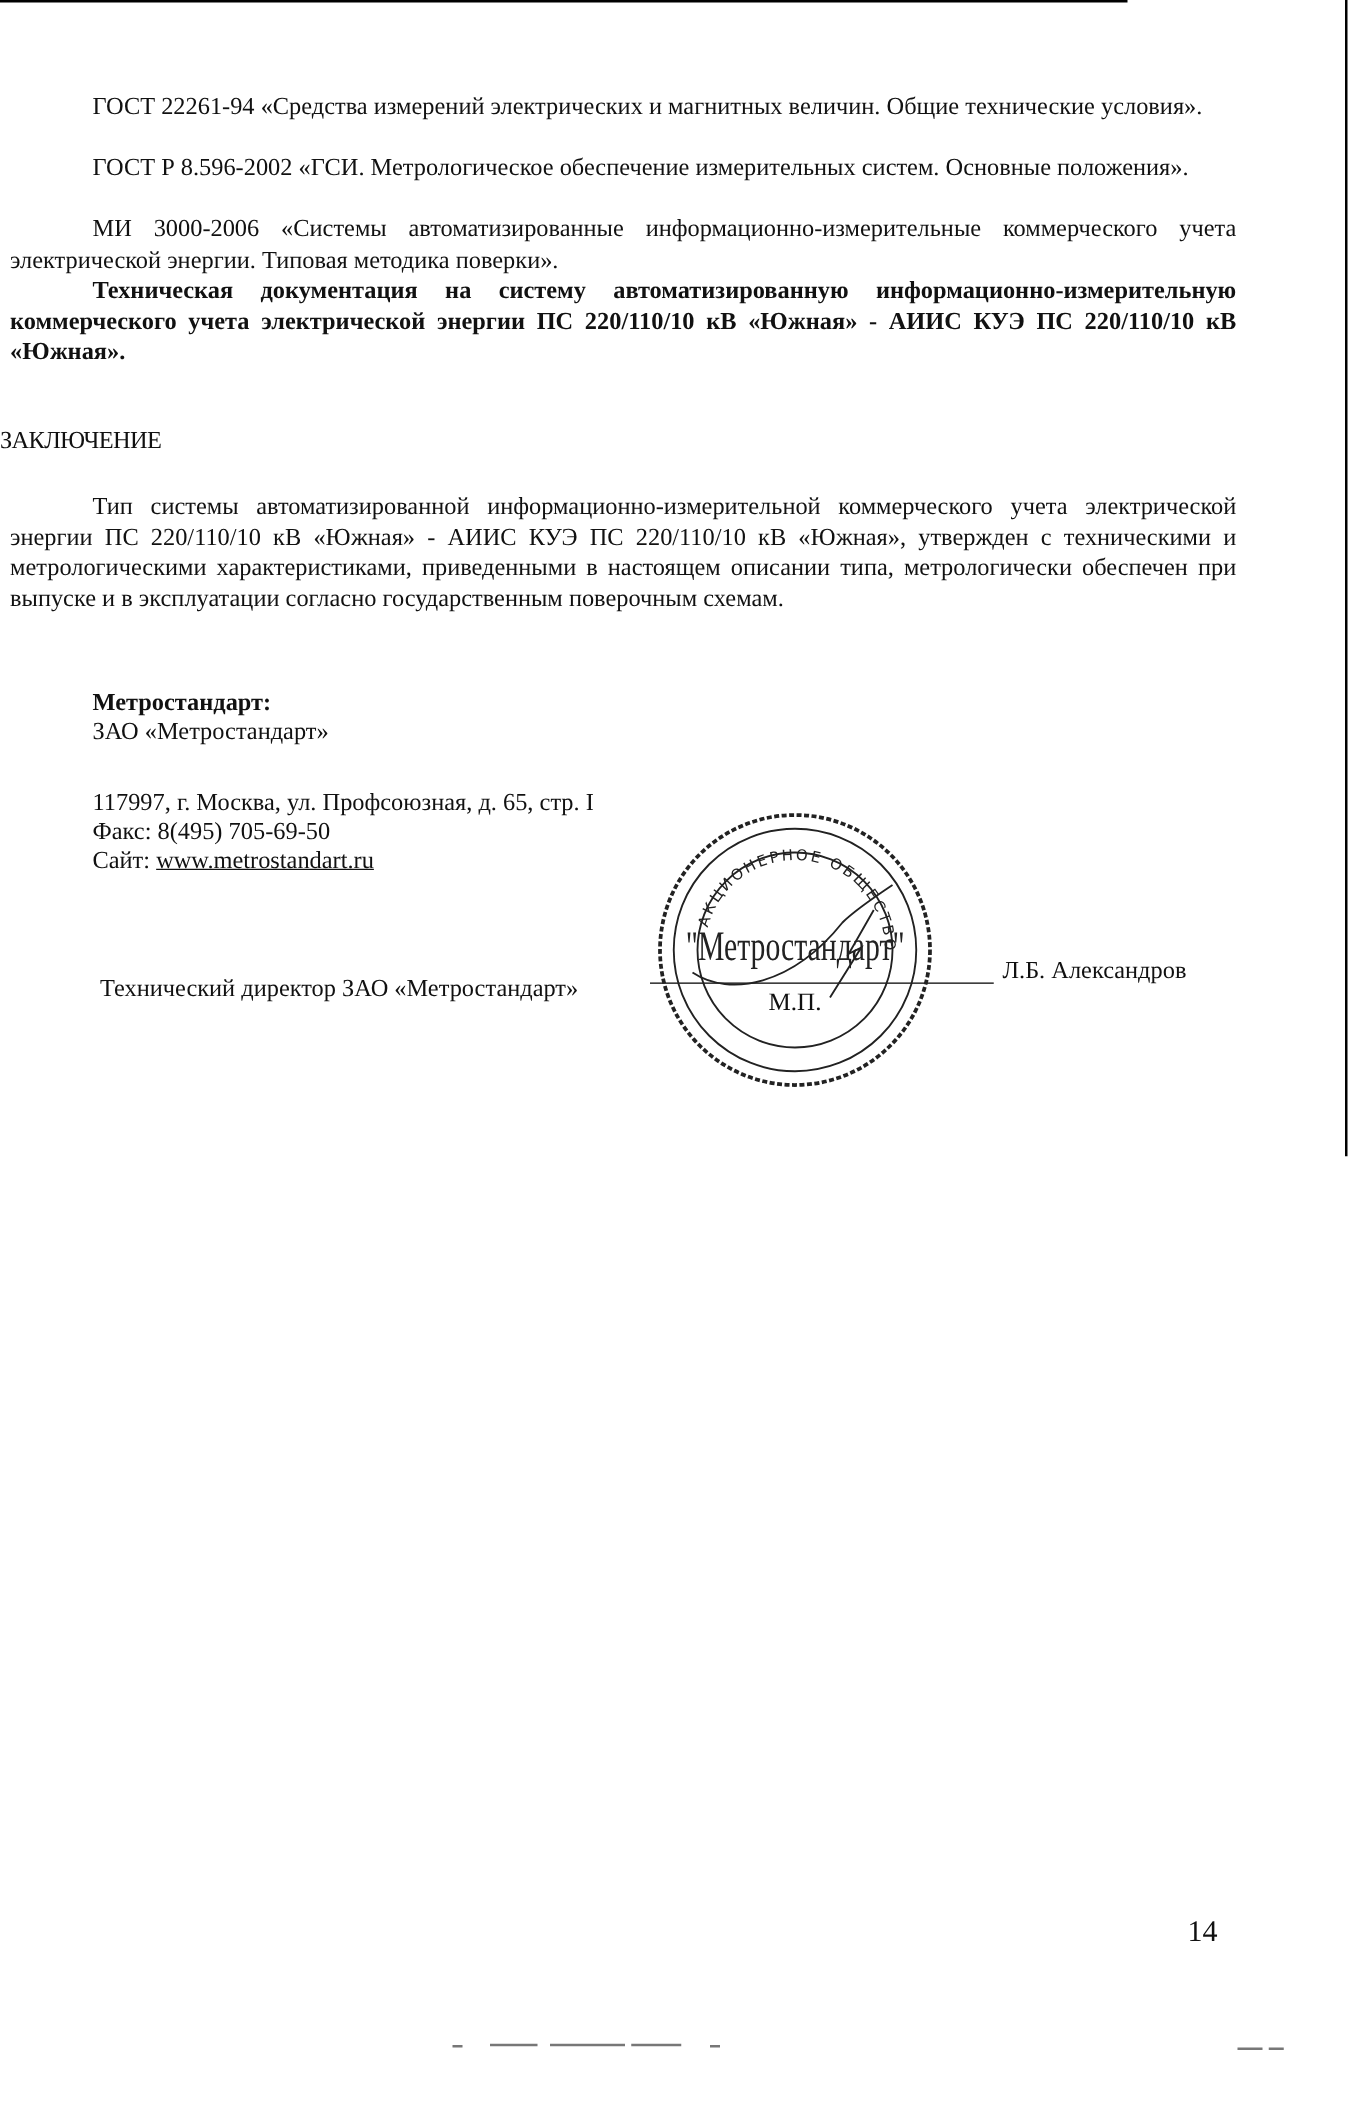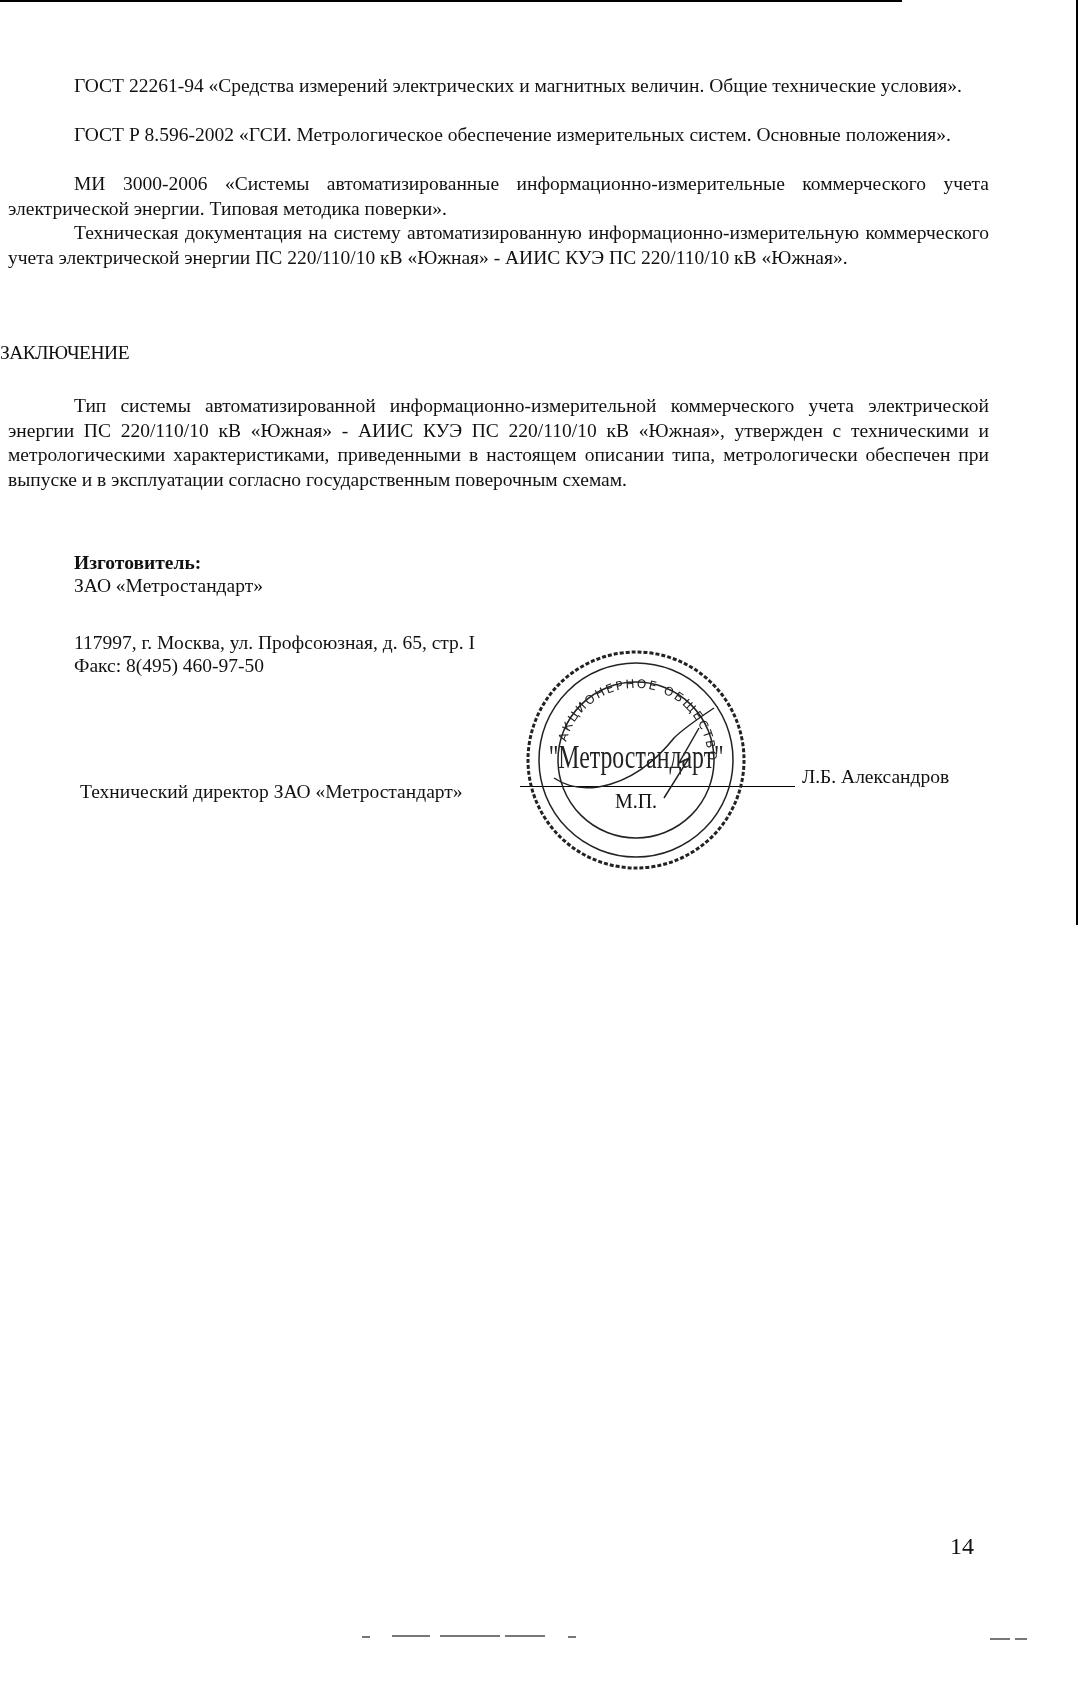--- a/index.html
+++ b/index.html
@@ -26,34 +26,35 @@
 
 <div class="top-rule"></div>
 <div class="right-rule"></div>
 
 <p class="para" style="top:74px;"><span class="indent"></span><span>ГОСТ 22261-94</span> <span>«Средства измерений электрических и магнитных величин. Общие технические условия».</span></p>
 
 <p class="para" style="top:123px;"><span class="indent"></span><span>ГОСТ Р 8.596-2002</span> <span>«ГСИ. Метрологическое обеспечение измерительных систем. Основные положения».</span></p>
 
 <p class="para" style="top:172px;"><span class="indent"></span><span>МИ 3000-2006</span> <span>«Системы автоматизированные информационно-измерительные коммерческого учета электрической энергии. Типовая методика поверки».</span></p>
 
-<p class="para" style="top:221px;"><span class="indent"></span><span>Техническая документация на систему автоматизированную информационно-измерительную коммерческого учета электрической энергии ПС 220/110/10 кВ «Южная» - АИИС КУЭ ПС 220/110/10 кВ «Южная».</span></p>
+<p class="para" style="top:221px;font-weight:bold;"><span class="indent"></span><span>Техническая документация на систему автоматизированную информационно-измерительную коммерческого учета электрической энергии ПС 220/110/10 кВ «Южная» - АИИС КУЭ ПС 220/110/10 кВ «Южная».</span></p>
 
 <div class="heading">ЗАКЛЮЧЕНИЕ</div>
 
 <p class="para" style="top:394px;"><span class="indent"></span><span>Тип системы автоматизированной информационно-измерительной коммерческого учета электрической энергии ПС 220/110/10 кВ «Южная» - АИИС КУЭ ПС 220/110/10 кВ «Южная», утвержден с техническими и метрологическими характеристиками, приведенными в настоящем описании типа, метрологически обеспечен при выпуске и в эксплуатации согласно государственным поверочным схемам.</span></p>
 
 <div class="block" style="top:551px;">
-  <div class="bold">Изготовитель:</div>
+  <div class="bold">Метростандарт:</div>
   <div>ЗАО «Метростандарт»</div>
 </div>
 
 <div class="block" style="top:631px;">
   <div>117997, г. Москва, ул. Профсоюзная, д. 65, стр. I</div>
-  <div>Факс: 8(495) 460-97-50</div>
+  <div>Факс: 8(495) 705-69-50</div>
+  <div><span>Сайт: </span><span class="link">www.metrostandart.ru</span></div>
 </div>
 
 <div class="text" style="left:80px; top:780px;">Технический директор ЗАО «Метростандарт»</div>
 <div class="sign-line"></div>
 <div class="text" style="left:802px; top:765px;">Л.Б. Александров</div>
 
 <svg class="stamp" viewBox="0 0 225 225">
   <circle cx="112" cy="112" r="108" fill="none" stroke="#222" stroke-width="3" stroke-dasharray="4 2"></circle>
   <circle cx="112" cy="112" r="97" fill="none" stroke="#222" stroke-width="1.5"></circle>
   <circle cx="112" cy="112" r="78" fill="none" stroke="#222" stroke-width="1.5"></circle>

